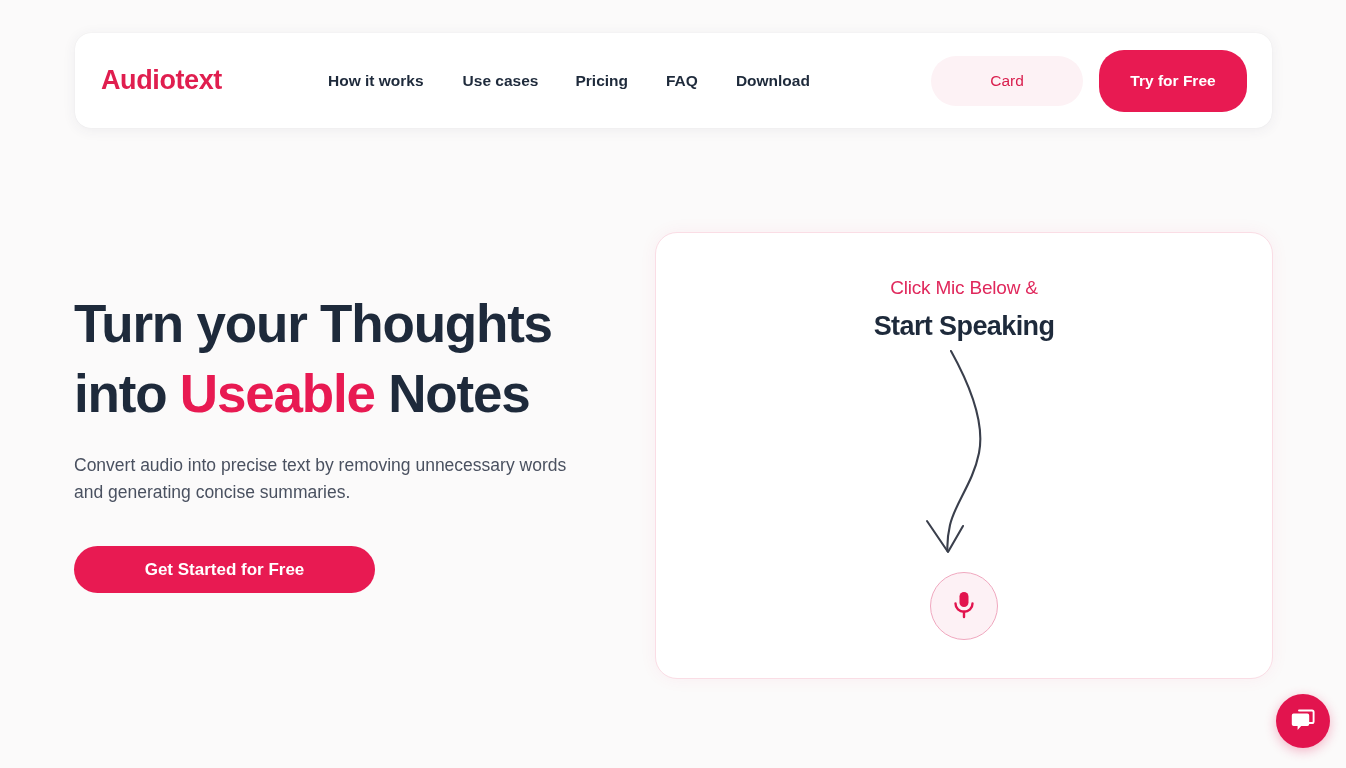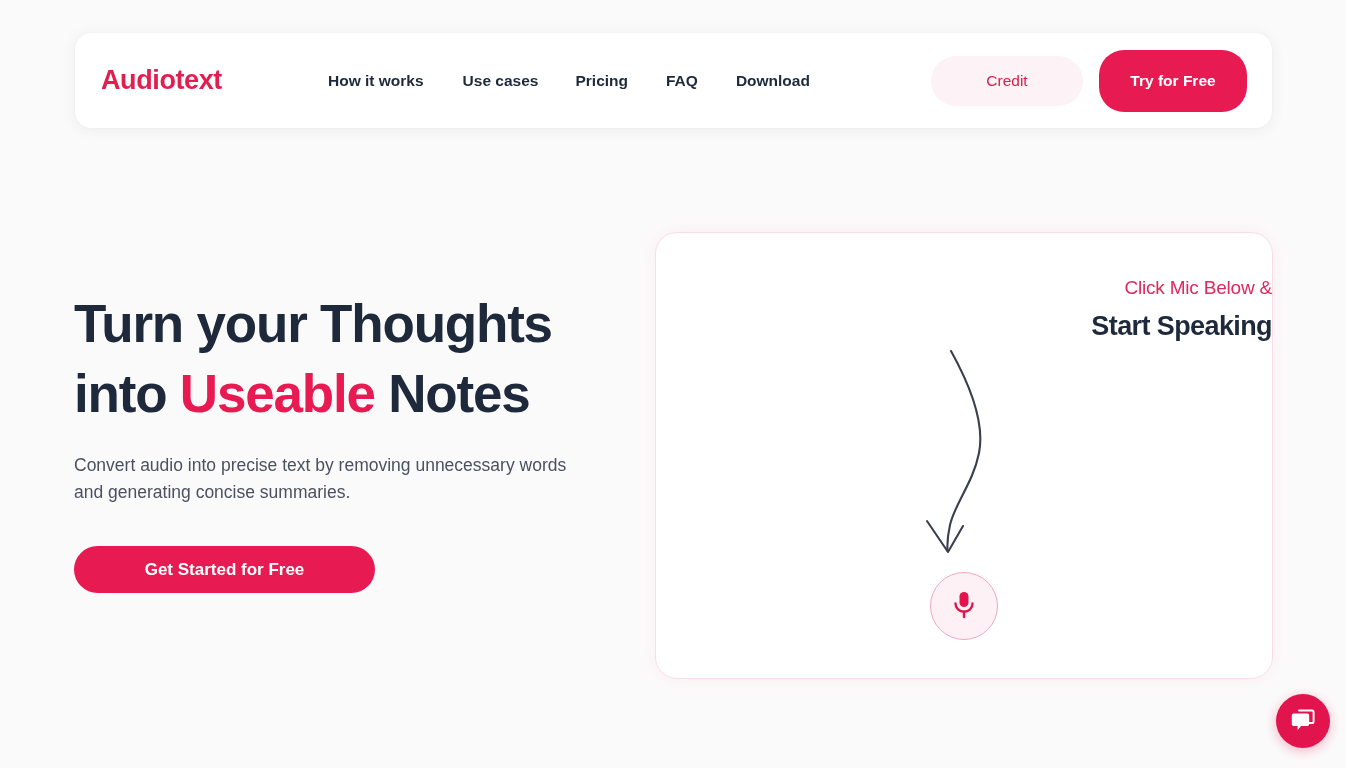--- a/index.html
+++ b/index.html
@@ -166,21 +166,21 @@
     left: 655px;
     top: 232px;
     width: 618px;
     height: 447px;
     background: #ffffff;
     border: 1px solid #fadde5;
     border-radius: 22px;
     box-shadow: 0 0 18px rgba(232, 26, 82, 0.055);
     display: flex;
     flex-direction: column;
-    align-items: flex-end;
+    align-items: center;
   }
 
   .card-kicker {
     margin-top: 44px;
     font-size: 19px;
     color: #e0285c;
     letter-spacing: -0.2px;
   }
   .card-title {
     margin-top: 12px;
@@ -241,21 +241,21 @@
 
   <nav class="nav">
     <a class="nav-link nav-item-0" href="#">How it works</a>
     <a class="nav-link nav-item-1" href="#">Use cases</a>
     <a class="nav-link nav-item-2" href="#">Pricing</a>
     <a class="nav-link nav-item-3" href="#">FAQ</a>
     <a class="nav-link nav-item-4" href="#">Download</a>
   </nav>
 
   <div class="header-actions">
-    <button class="btn-login">Credit</button>
+    <button class="btn-login">Card</button>
     <button class="btn-try">Try for Free</button>
   </div>
 
 </header>
 
 <section class="hero-left">
 
 
   <h1 class="headline">
     <span>Turn your Thoughts</span><br>

